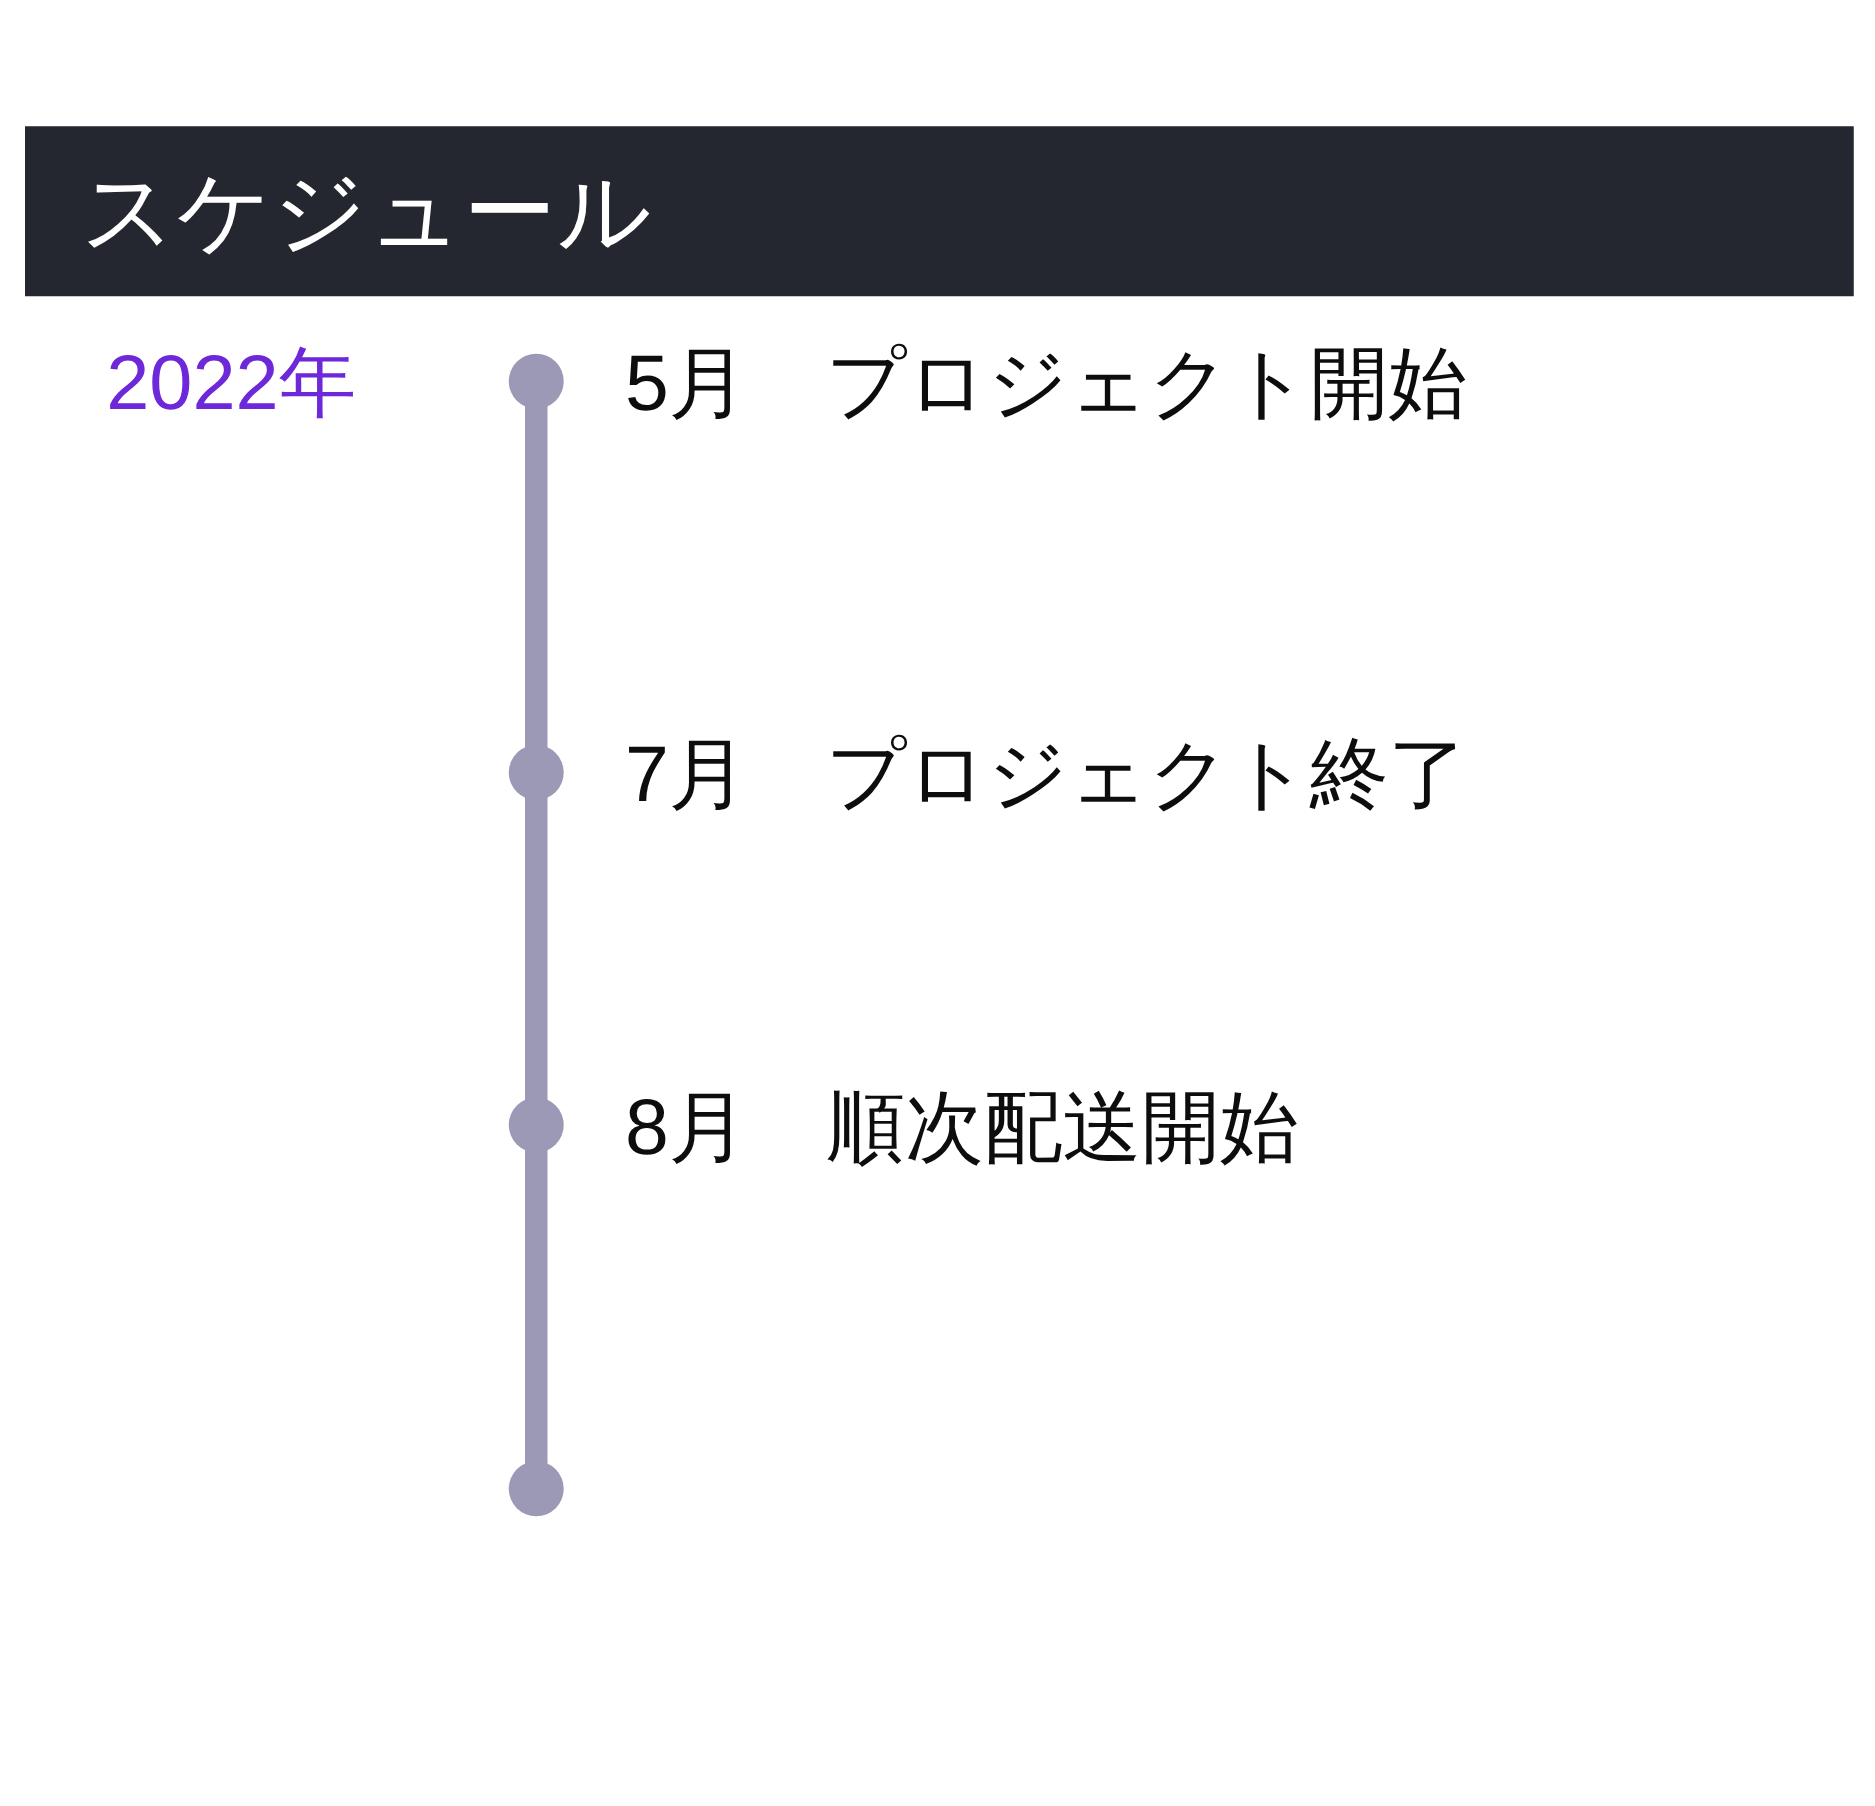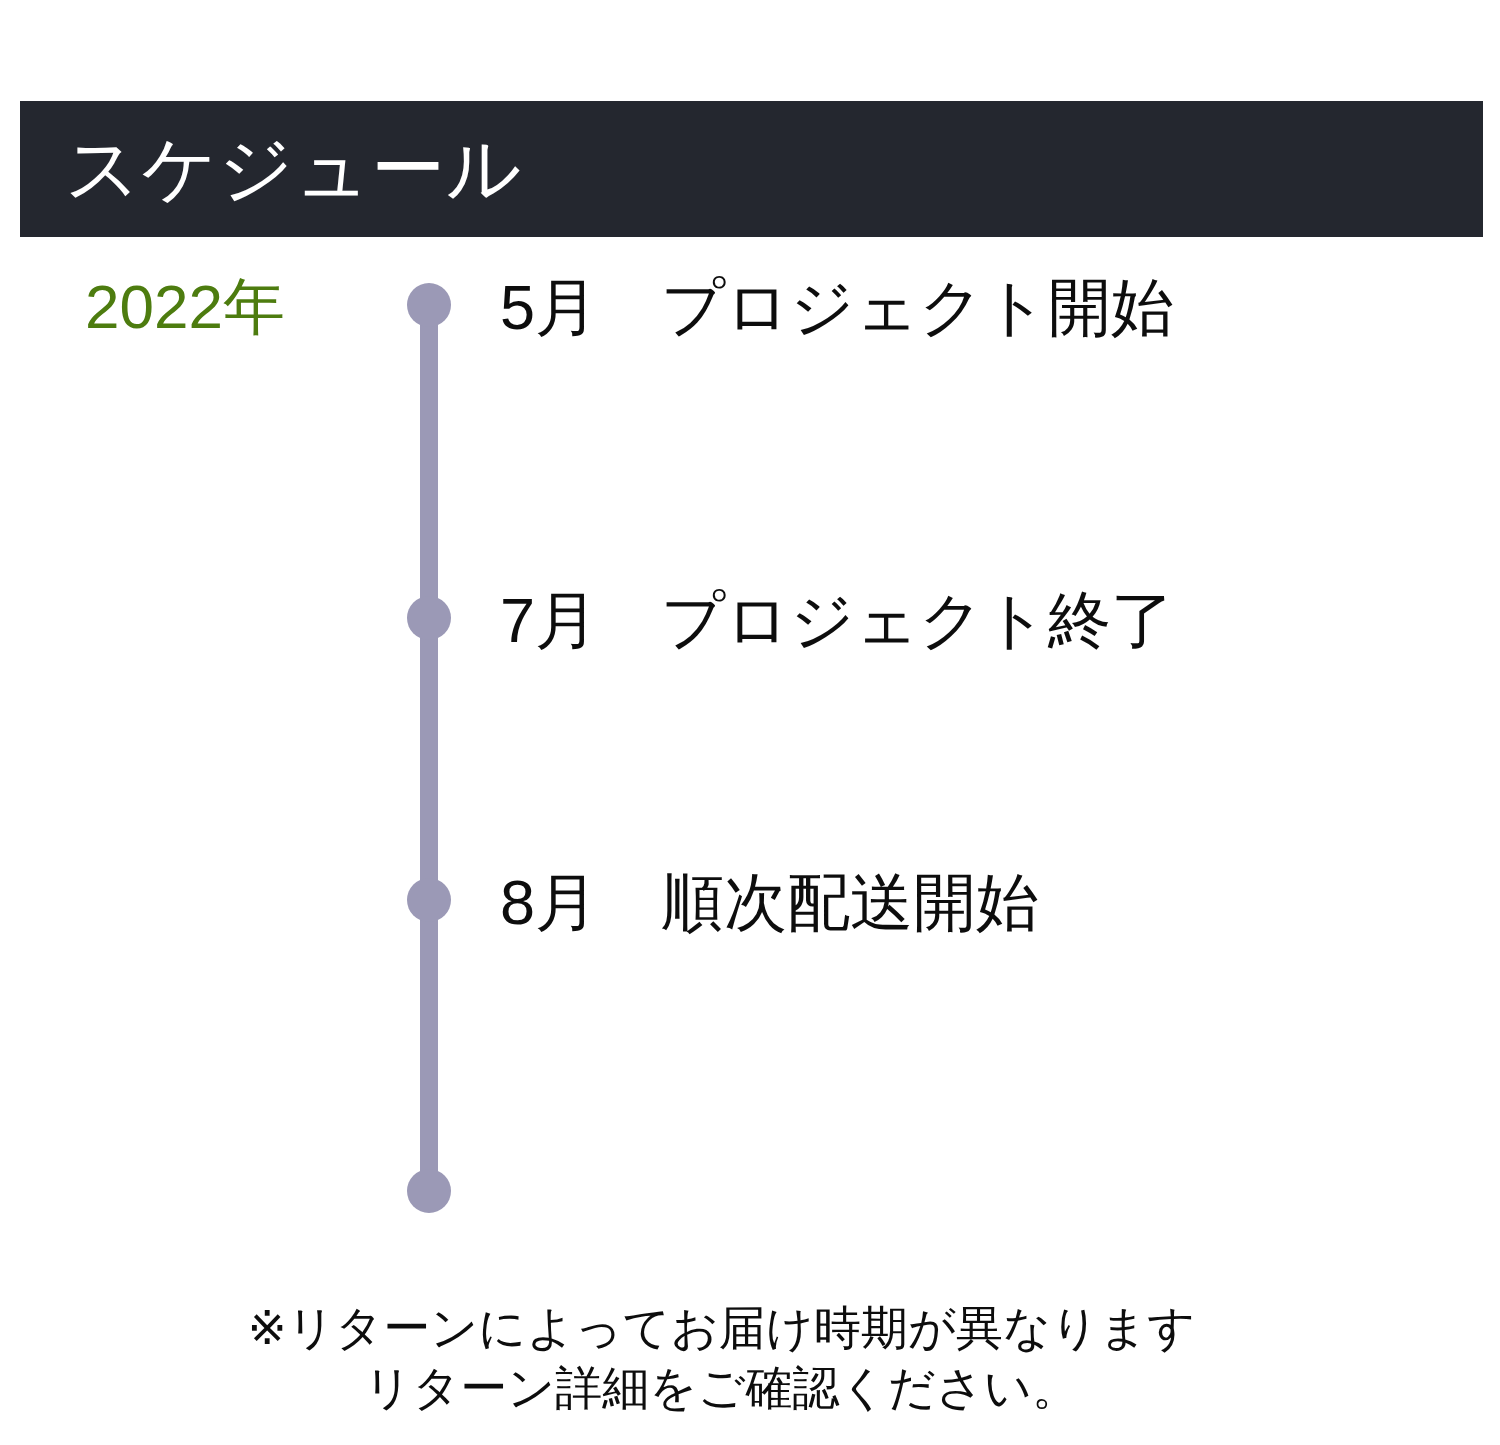--- a/index.html
+++ b/index.html
@@ -63,21 +63,21 @@
     left: 407px;
     width: 44px;
     height: 44px;
     border-radius: 50%;
     background: #9b99b6;
   }
 
   .year-label {
     position: absolute;
     left: 85px;
-    color: #4d7c0f;
+    color: #6d28d9;
     font-size: 62px;
     line-height: 1;
     white-space: nowrap;
   }
 
   .milestone-text {
     position: absolute;
     left: 500px;
     color: #0d0d0d;
     font-size: 63px;
@@ -123,18 +123,14 @@
     <div class="year-label" style="top:276px;">2022年</div>
 
     <div class="milestone-text" style="top:276px;">5月　プロジェクト開始</div>
 
     <div class="milestone-text" style="top:589px;">7月　プロジェクト終了</div>
 
     <div class="milestone-text" style="top:871px;">8月　順次配送開始</div>
 
   </div>
 
-  <div id="footnote">
-    <span class="footnote-line">※リターンによってお届け時期が異なります</span>
-    <span class="footnote-line">リターン詳細をご確認ください。</span>
-  </div>
 
 </div>
 
 </body></html>

